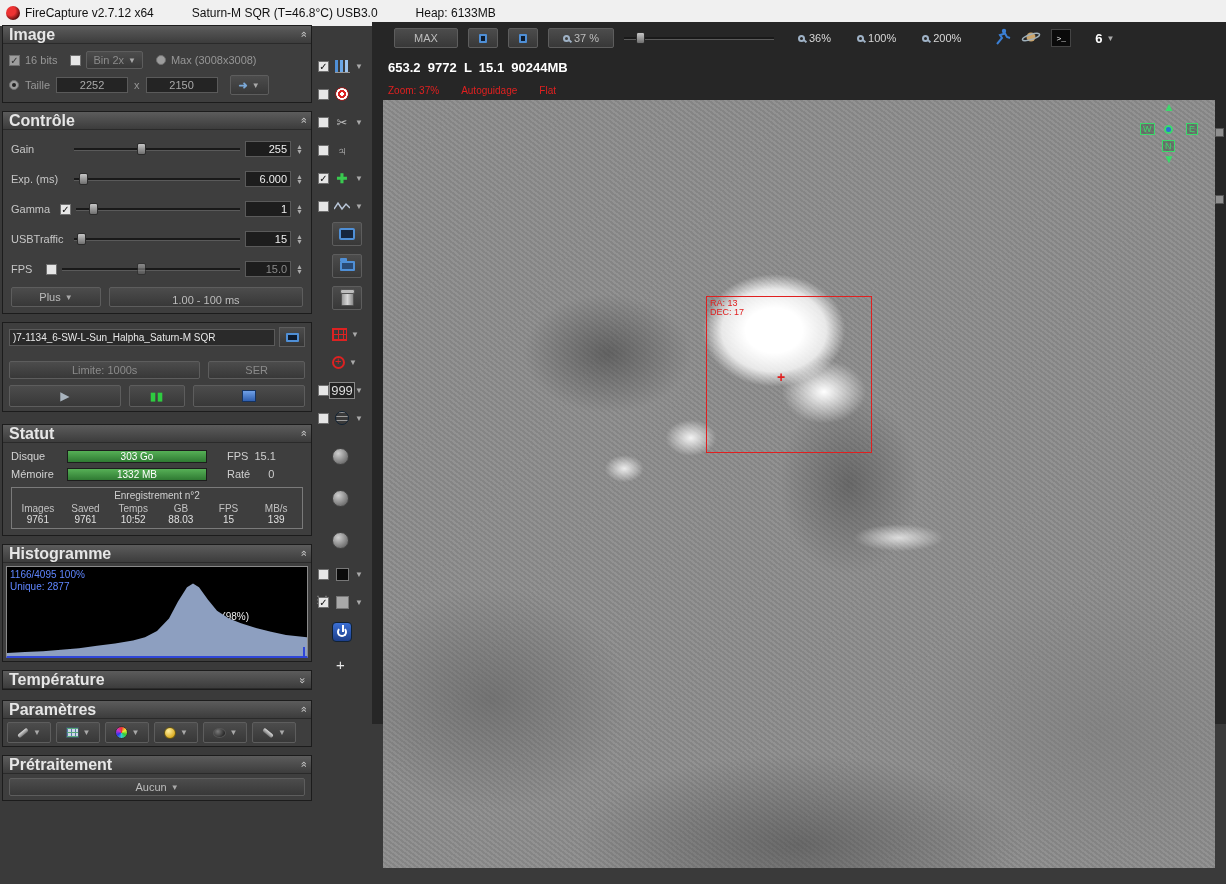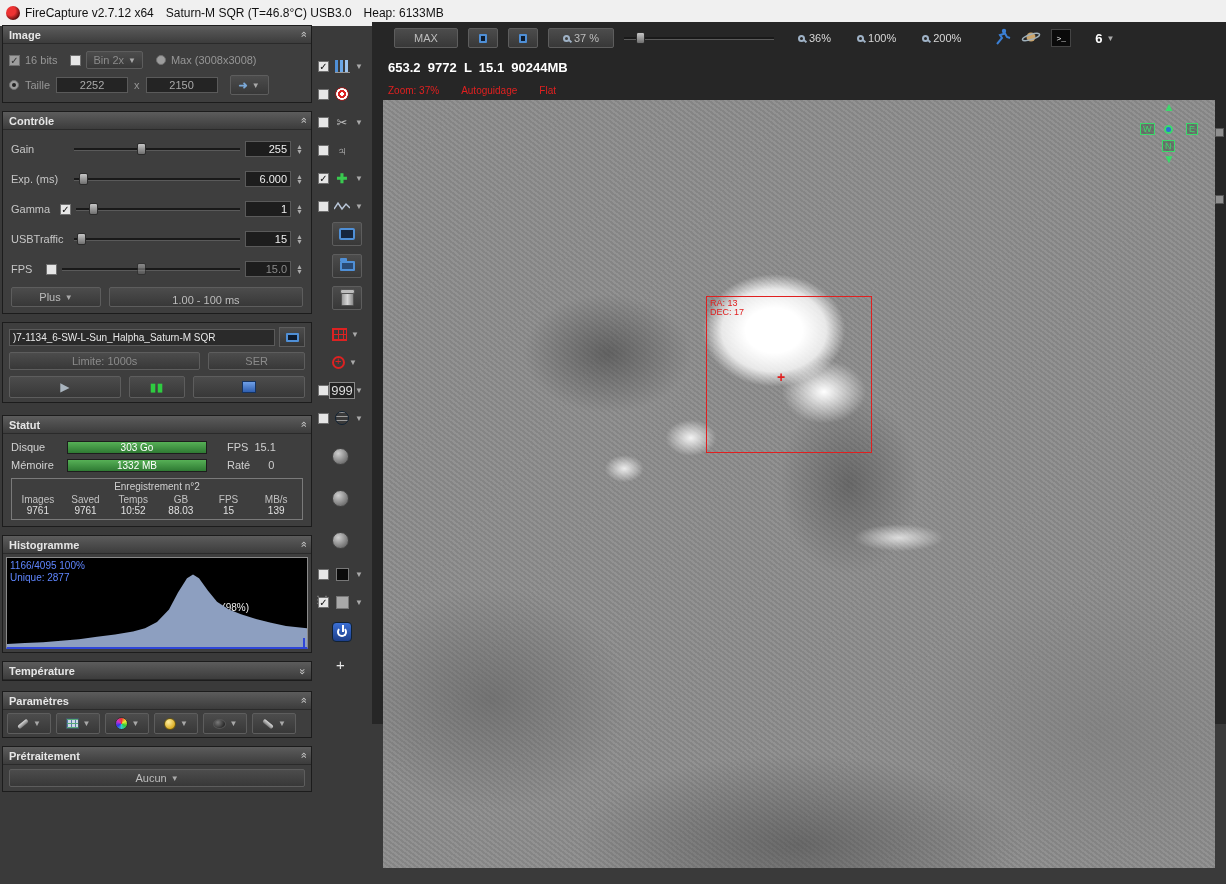--- a/index.html
+++ b/index.html
@@ -1,33 +1,33 @@
 <!DOCTYPE html>
 <html><head>
 <meta charset="utf-8">
 <style>
   * { box-sizing: border-box; margin:0; padding:0; }
   html,body { width:1226px; height:884px; overflow:hidden; background:#3a3a3a;
     font-family:"Liberation Sans", sans-serif; font-size:11px; color:#cfcfcf; }
 
   
-  .titlebar { height:26px; background:#f0f0f0; color:#111; display:flex; align-items:center; gap:12px; padding-left:6px; font-size:12px; }
+  .titlebar { height:26px; background:#f0f0f0; color:#111; display:flex; align-items:center; gap:38px; padding-left:6px; font-size:12px; }
   .fc-logo { width:14px; height:14px; border-radius:50%; background:radial-gradient(circle at 35% 35%, #e33 0 35%, #611 70%, #200 100%); }
 
   
   .main { position:absolute; top:22px; left:0; right:0; bottom:0; }
   .leftcol { position:absolute; left:2px; top:3px; width:310px; }
   .midbar  { position:absolute; left:318px; top:32px; width:50px; }
   .viewer  { position:absolute; left:372px; top:0; width:854px; height:702px; background:#262626; }
 
   
   .panel { border:1px solid #1c1c1c; margin-bottom:8px; background:#3e3e3e; }
   .phead { height:18px; background:linear-gradient(#5c5c5c,#3c3c3c); border-bottom:1px solid #2a2a2a;
            display:flex; align-items:center; justify-content:space-between; padding:0 6px; }
-  .phead b { color:#e6e6e6; font-size:11px; }
+  .phead b { color:#e6e6e6; font-size:16px; }
   .chev { color:#cfcfcf; font-size:11px; display:inline-block; transform:rotate(-90deg); letter-spacing:-1px; }
   .chev.down { transform:rotate(90deg); }
   .pbody { padding:4px 6px; }
 
   
   .cb { width:11px; height:11px; background:#e6e6e6; border:1px solid #707070; display:inline-flex; align-items:center; justify-content:center; font-size:10px; color:#111; flex:none; }
   .cb.dis { background:#9d9d9d; color:#333; }
   .rb { width:10px; height:10px; border-radius:50%; background:#e6e6e6; border:1px solid #707070; display:inline-block; position:relative; flex:none; }
   .rb.dis { background:#9d9d9d; }
   .rb.on::after { content:''; position:absolute; inset:2px; border-radius:50%; background:#222; }
@@ -265,21 +265,21 @@
     </div>
 
     <div class="panel" style="margin-bottom:12px;">
       <div class="pbody">
         <div class="cap-file">
           <input value=")7-1134_6-SW-L-Sun_Halpha_Saturn-M SQR" style="">
           <span class="scrbtn">
               <span class="monico"></span>
             </span>
         </div>
-        <div style="display:flex;gap:8px;margin-top:5px;">
+        <div style="display:flex;gap:8px;margin-top:14px;">
           <span class="btn dim" style="height:18px;flex:2;">
               <span>Limite: 1000s</span>
             </span>
           <span class="btn dim" style="height:18px;flex:1;">
               <span>SER</span>
             </span>
         </div>
         <div style="display:flex;gap:8px;margin-top:6px;">
           <span class="btn" style="height:22px;flex:2;">
               <span style="color:#a9b4be;font-size:12px;">▶</span>

